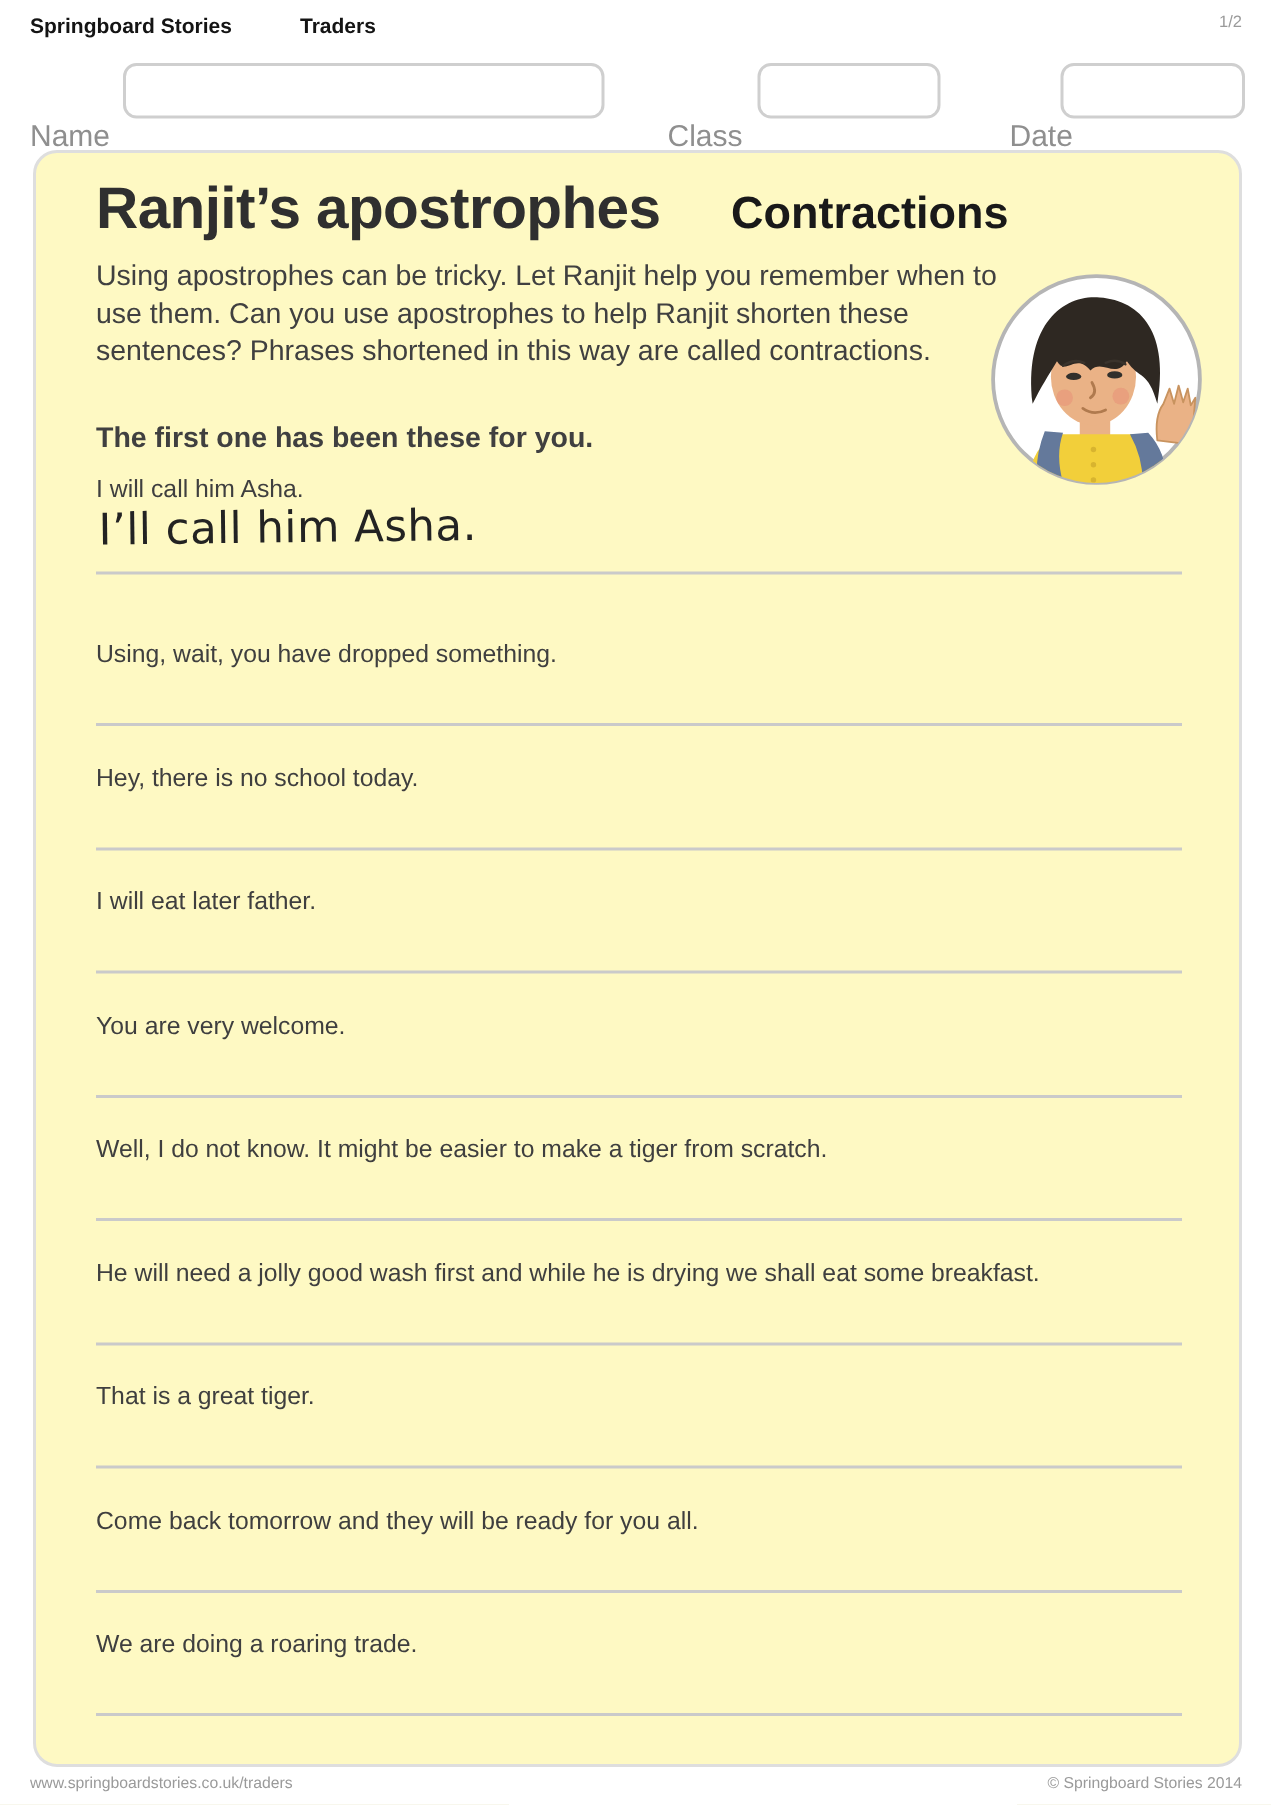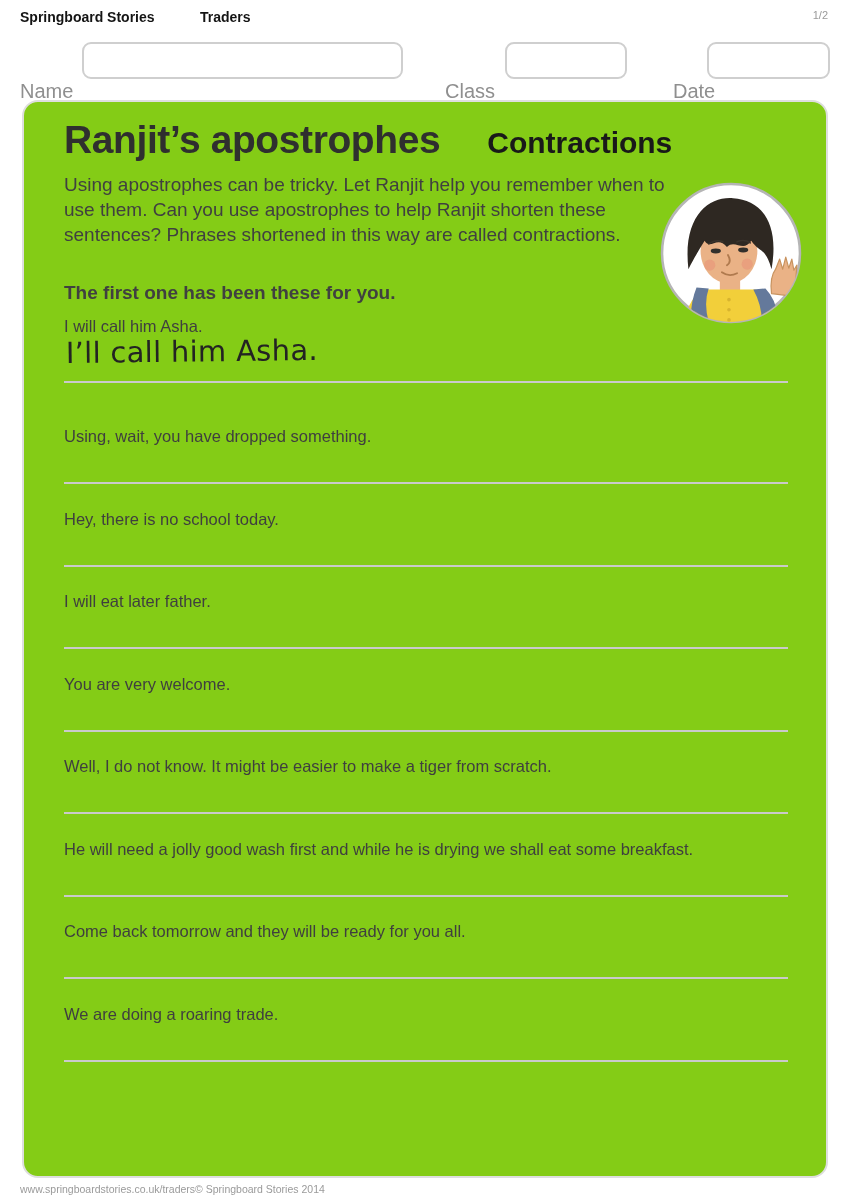--- a/index.html
+++ b/index.html
@@ -22,21 +22,21 @@
     border:2px solid var(--input-border,#cfcfcf); border-radius:9px;
     background:#fff; font-size:17px; color:#333; padding:0 10px; outline:none;
   }
   #nameLabel  { left:20px; }   #nameBox  { left:82px;  width:321px; }
   #classLabel { left:445px; }  #classBox { left:505px; width:122px; }
   #dateLabel  { left:673px; }  #dateBox  { left:707px; width:123px; }
 
   
   .card {
     position:absolute; left:22px; top:100px; width:806px; height:1078px;
-    border:2px solid var(--card-border,#dedede); border-radius:16px; background:#84cc16;
+    border:2px solid var(--card-border,#dedede); border-radius:16px; background:#fef9c3;
   }
   .title-row { position:absolute; left:40px; top:16px; display:flex; align-items:baseline; gap:47px; white-space:nowrap; }
   .title    { font-size:39px; font-weight:600; letter-spacing:-0.4px; color:var(--title-text,#2f2f2f); }
   .subtitle { font-size:30px; font-weight:700; color:var(--subtitle-text,#191919); }
 
   .intro { position:absolute; left:40px; top:70px; width:614px;
            font-size:19px; line-height:25px; font-weight:400; color:var(--page-text,#404040); }
   .note  { position:absolute; left:40px; top:180px;
            font-size:19px; font-weight:700; color:var(--page-text,#404040); }
 
@@ -51,21 +51,21 @@
   }
   .w-line { position:absolute; left:0; right:0; height:2px; background:var(--line,#cacaca); }
   .example .w-line { top:64px; }
 
   .items { position:absolute; left:40px; right:38px; top:325px; }
   .q-item { position:relative; height:82.5px; }
   .q-item .w-line { top:55px; }
 
   
   .footer { position:absolute; left:20px; right:22px; top:1183px;
-            display:flex; 
+            display:flex; justify-content:space-between;
             font-size:10.5px; color:var(--muted-text,#8c8c8c); }
 
   
   .p-ring   { fill:#fff; stroke:var(--portrait-border,#b5b5b5); stroke-width:2.5; }
   .p-skin   { fill:var(--skin,#eab286); }
   .p-skin2  { fill:var(--skin,#eab286); stroke:#c8935f; stroke-width:1.2; stroke-linejoin:round; }
   .p-shirt  { fill:var(--shirt,#f2cf3a); }
   .p-strap  { fill:var(--strap,#64799b); }
   .p-hair   { fill:var(--hair,#2e2822); }
   .p-eye    { fill:#32302c; }
@@ -156,20 +156,24 @@
       </div>
       <div class="q-item">
         <p class="sentence">Well, I do not know. It might be easier to make a tiger from scratch.</p>
         <div class="w-line"></div>
       </div>
       <div class="q-item">
         <p class="sentence">He will need a jolly good wash first and while he is drying we shall eat some breakfast.</p>
         <div class="w-line"></div>
       </div>
       <div class="q-item">
+        <p class="sentence">That is a great tiger.</p>
+        <div class="w-line"></div>
+      </div>
+      <div class="q-item">
         <p class="sentence">Come back tomorrow and they will be ready for you all.</p>
         <div class="w-line"></div>
       </div>
       <div class="q-item">
         <p class="sentence">We are doing a roaring trade.</p>
         <div class="w-line"></div>
       </div>
     </div>
   </div>
 

